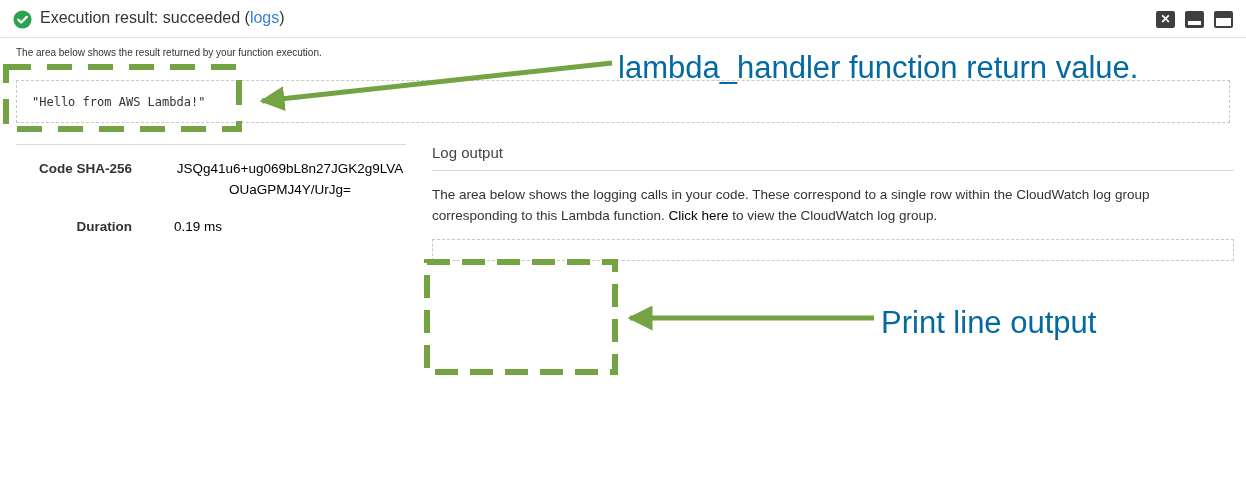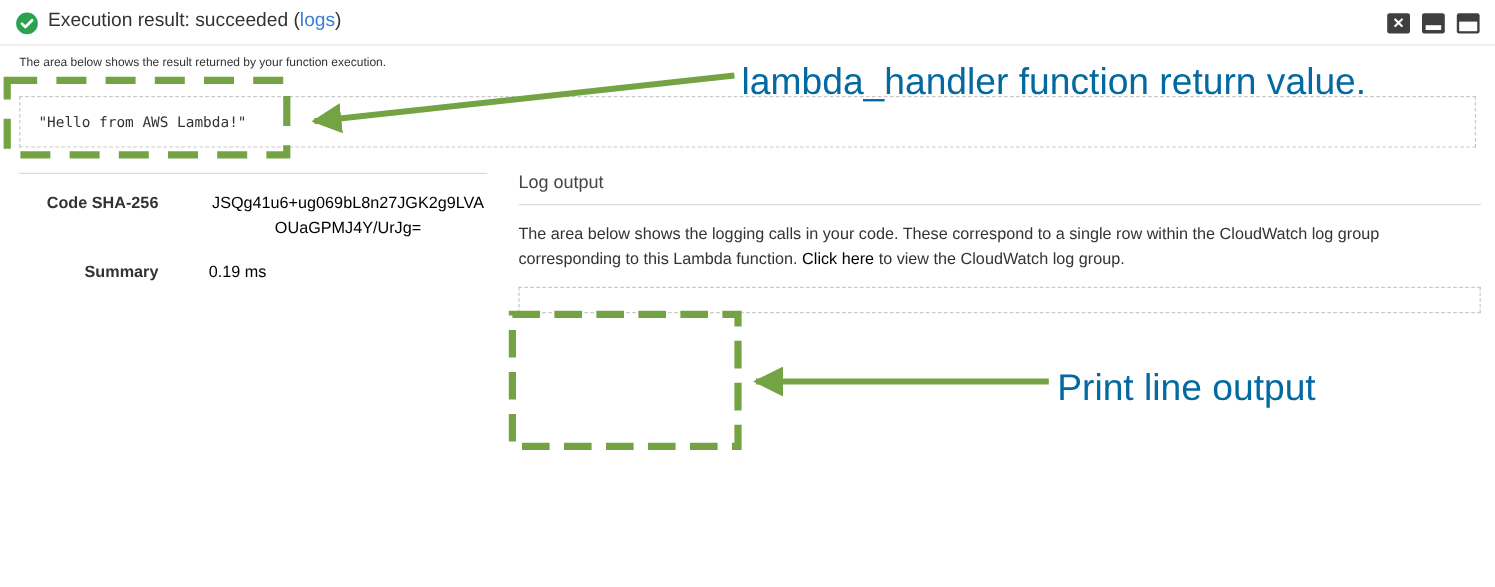--- a/index.html
+++ b/index.html
@@ -140,21 +140,21 @@
     </div>
 
   <div class="summary-col">
     <hr class="section-rule">
     <div>
         <div class="srow">
         <div class="slabel">Code SHA-256</div>
         <div class="sval">JSQg41u6+ug069bL8n27JGK2g9LVAOUaGPMJ4Y/UrJg=</div>
       </div>
         <div class="srow">
-        <div class="slabel">Summary</div>
+        <div class="slabel">Duration</div>
         <div class="sval">0.19 ms</div>
       </div>
       </div>
   </div>
 
   <div class="log-col">
     <h2 class="section-heading">Log output</h2>
     <hr class="section-rule">
     <div class="log-desc"><span>The area below shows the logging calls in your code. These correspond to a single row within the CloudWatch log group corresponding to this Lambda function. </span><a style="color: #000000;">Click here</a><span> to view the CloudWatch log group.</span></div>
     <div class="log-box">

